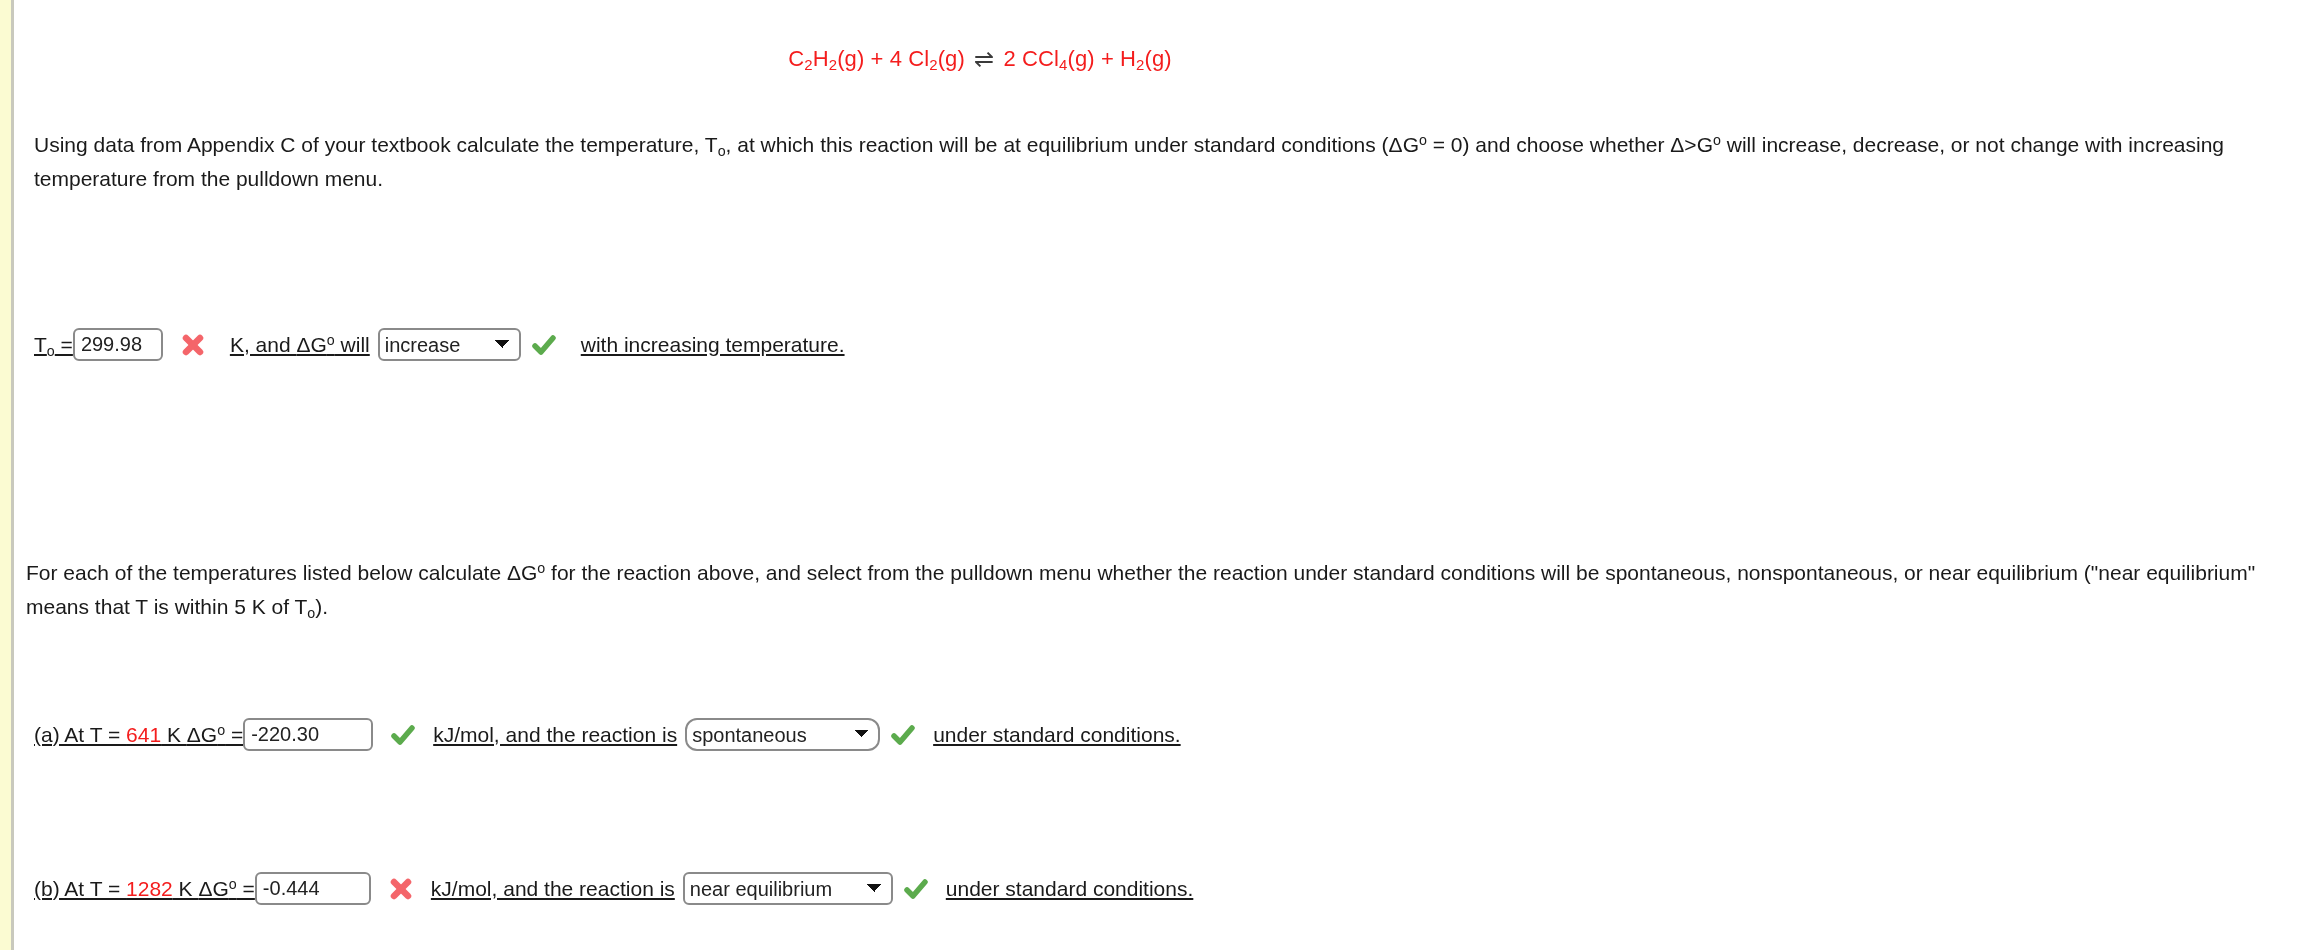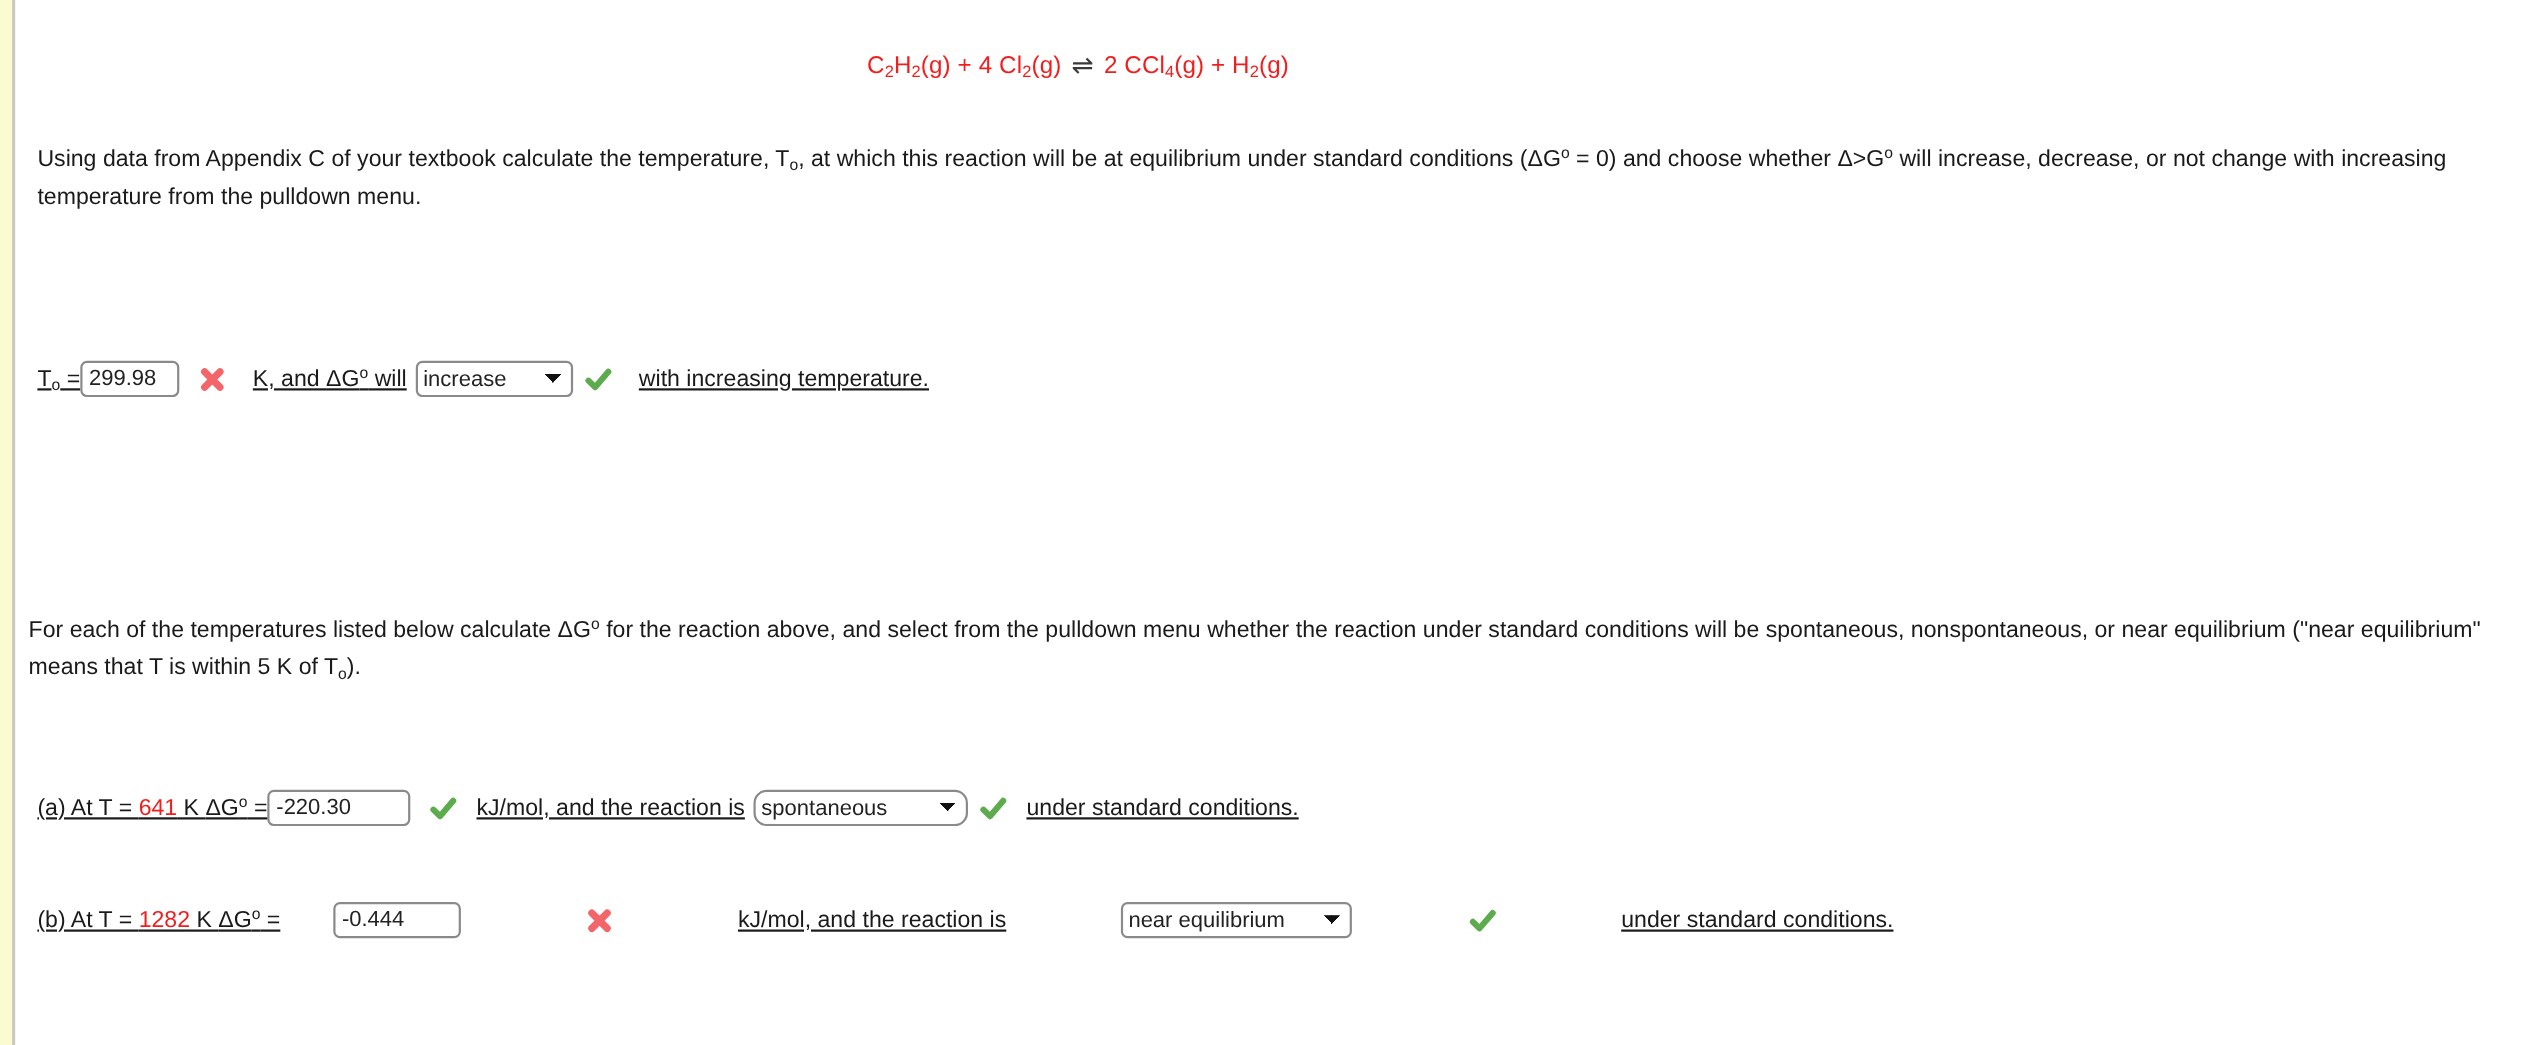--- a/index.html
+++ b/index.html
@@ -82,21 +82,21 @@
 
   
   .answer-row {
     position: absolute;
     display: flex;
     align-items: center;
     white-space: nowrap;
   }
   #row-t0   { left: 20px; top: 328px; }
   #row-a    { left: 20px; top: 718px; }
-  #row-b    { left: 20px; top: 820px; gap: 48px; }
+  #row-b    { left: 20px; top: 872px; }
 
   .rtext { display: inline-block; text-decoration: underline; }
 
   
   input.answer-box {
     font-family: "Liberation Sans", "DejaVu Sans", sans-serif;
     font-size: 20px;
     color: #222;
     background: #ffffff;
     border: 2px solid #8a8a8a;

